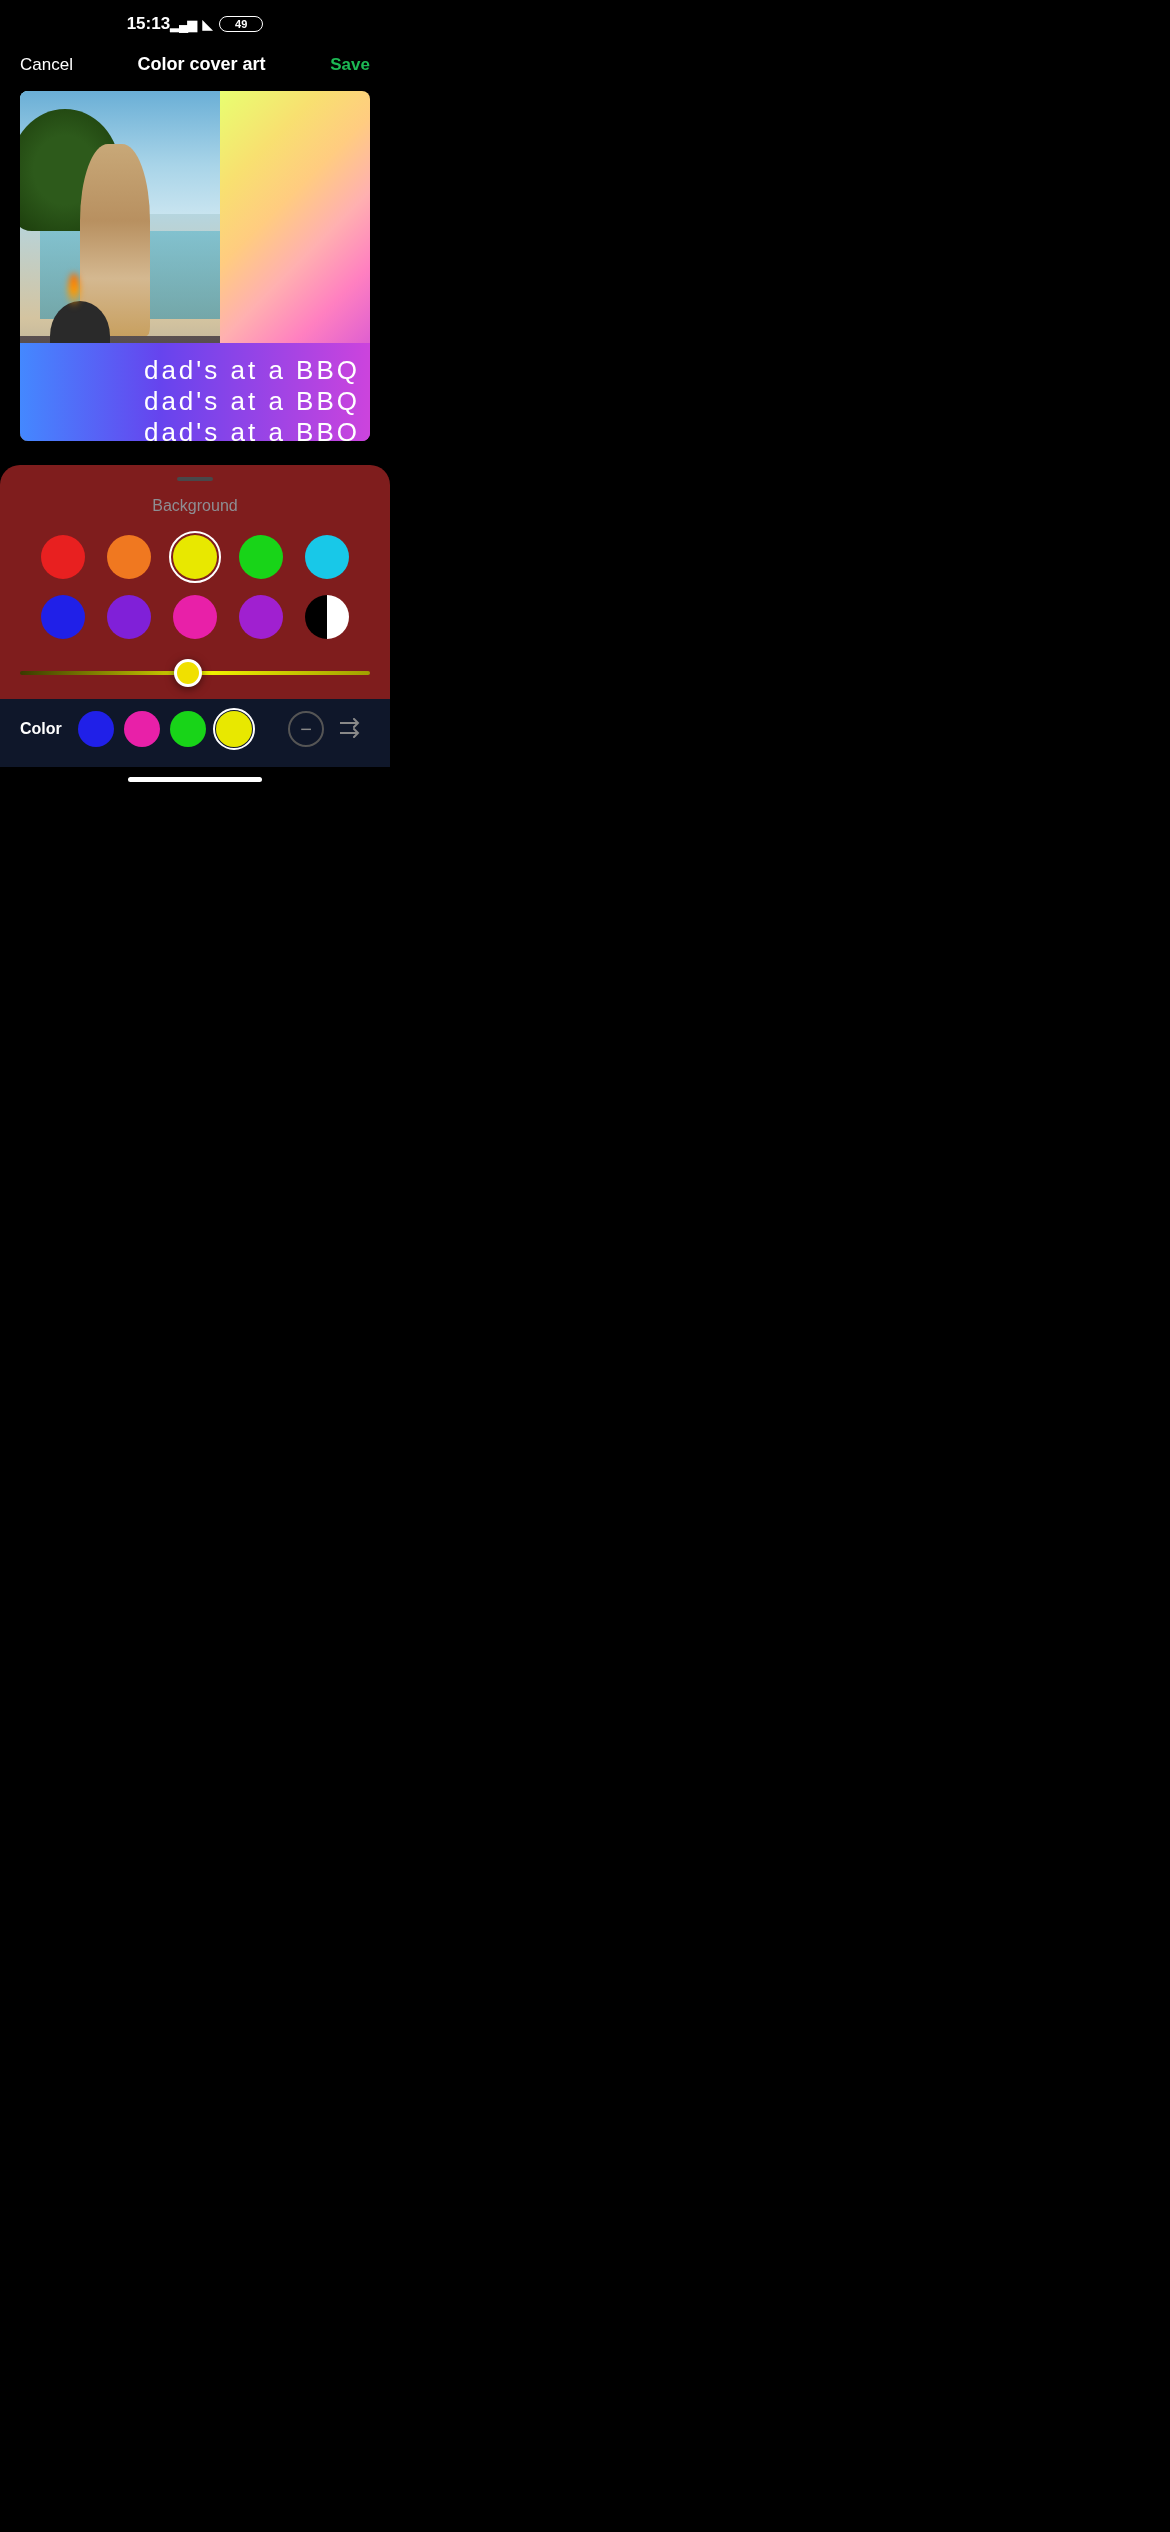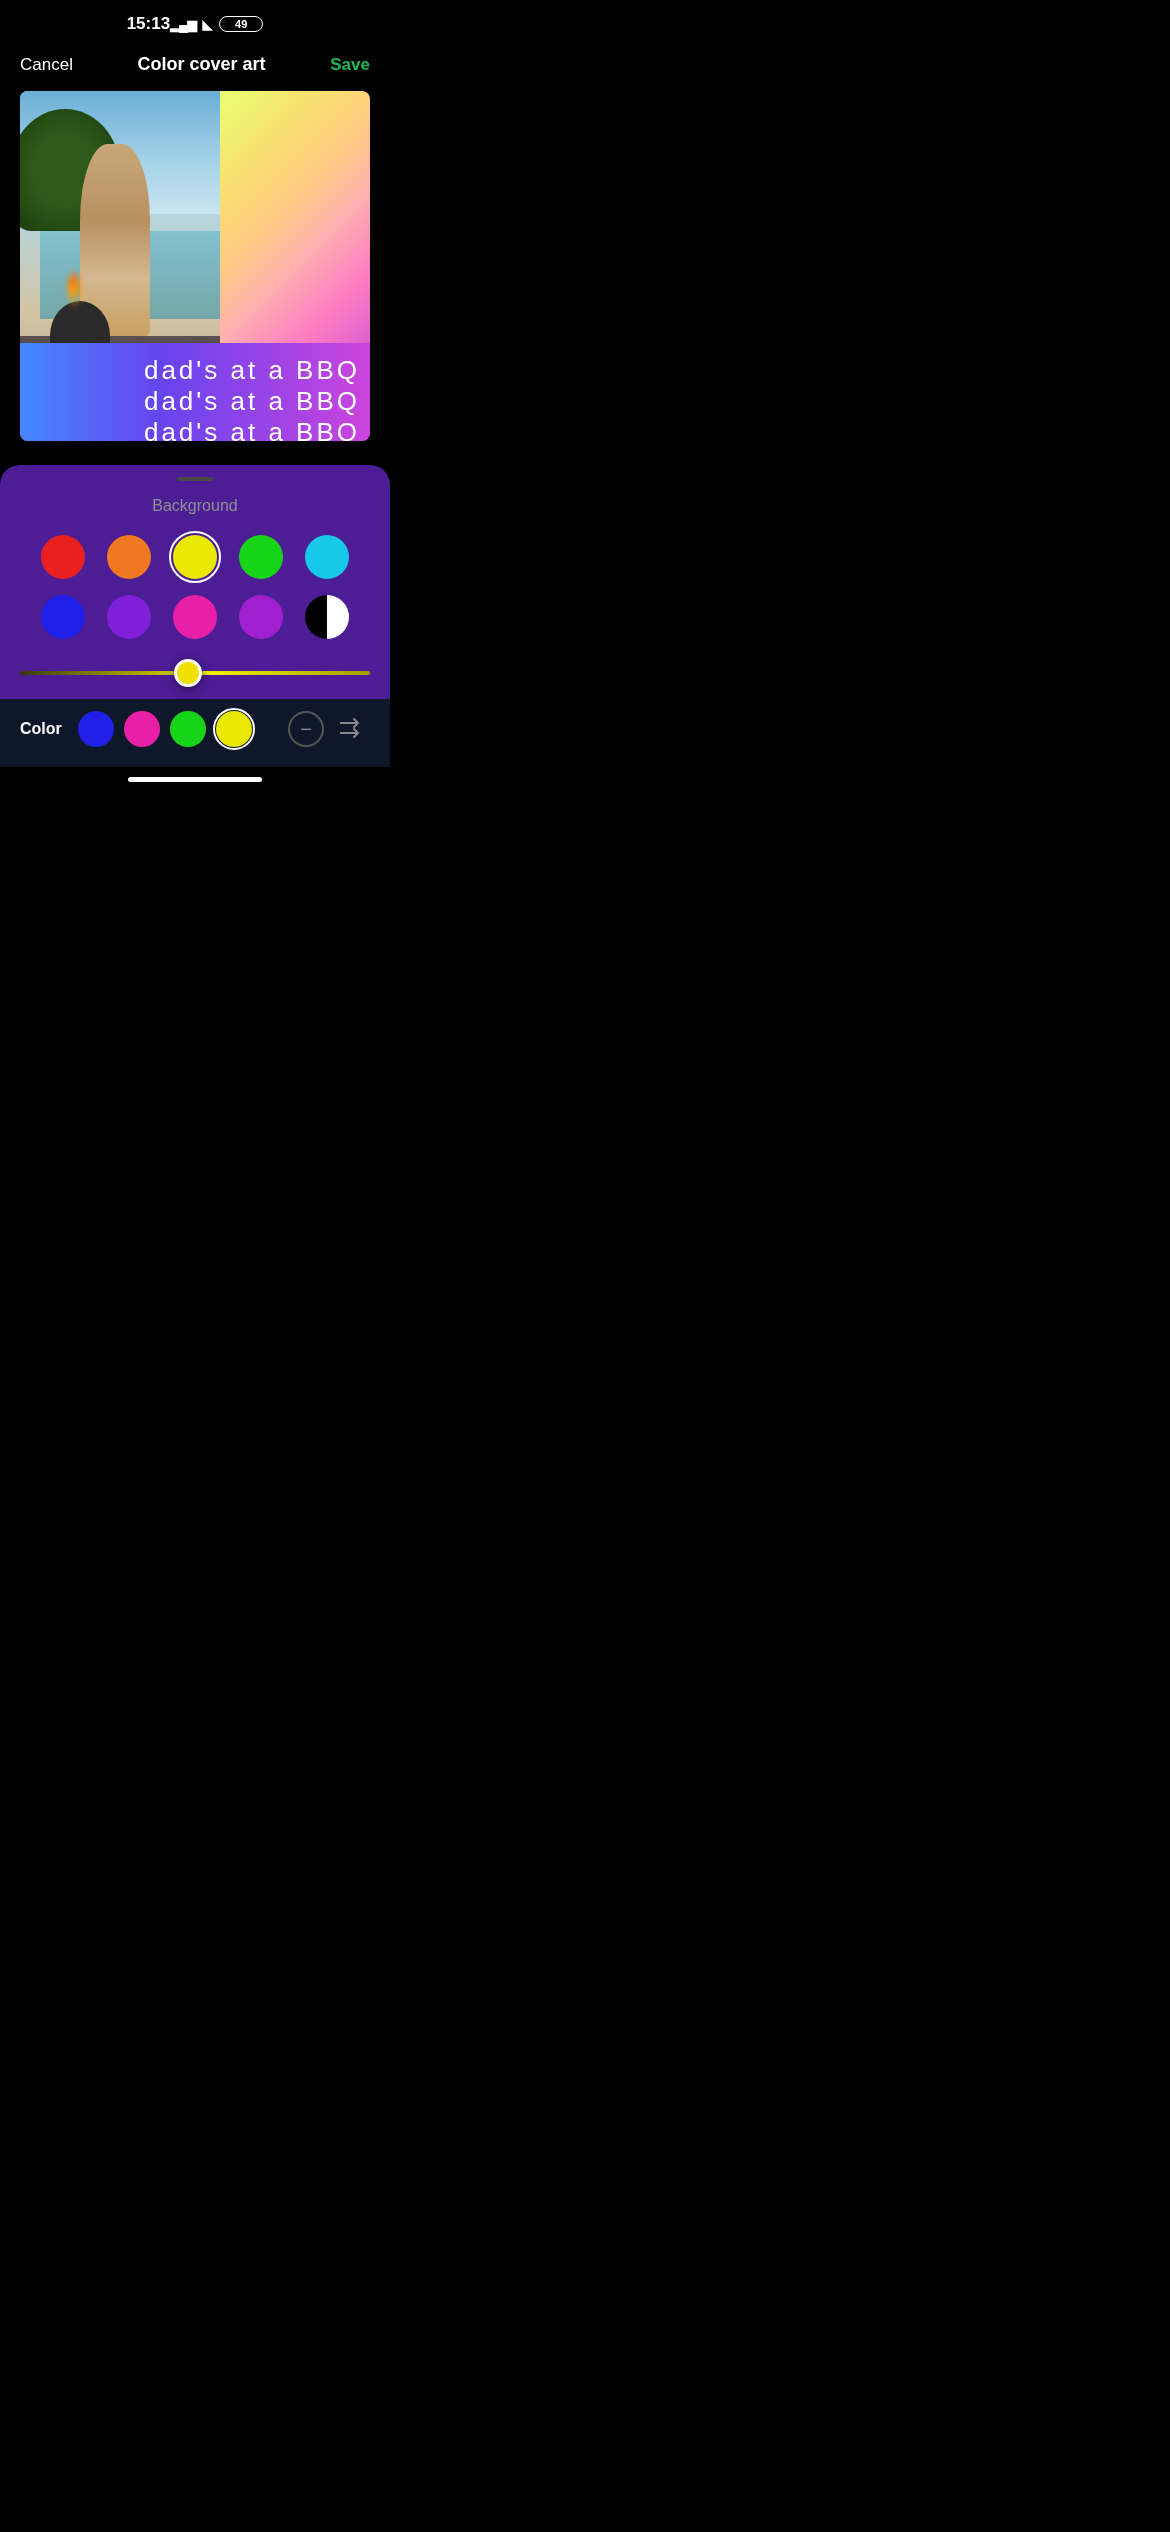--- a/index.html
+++ b/index.html
@@ -191,21 +191,21 @@
       height: 28%;
     }
 
     .overlay-text-line {
       display: block;
       letter-spacing: 3px;
       font-size: 26px;
     }
 
     .bottom-sheet {
-      background: #4c1d95;
+      background: #7f1d1d;
       border-radius: 20px 20px 0 0;
       margin-top: 24px;
       padding: 12px 0 0;
     }
 
     .sheet-handle {
       width: 36px;
       height: 4px;
       background: #48484a;
       border-radius: 2px;

